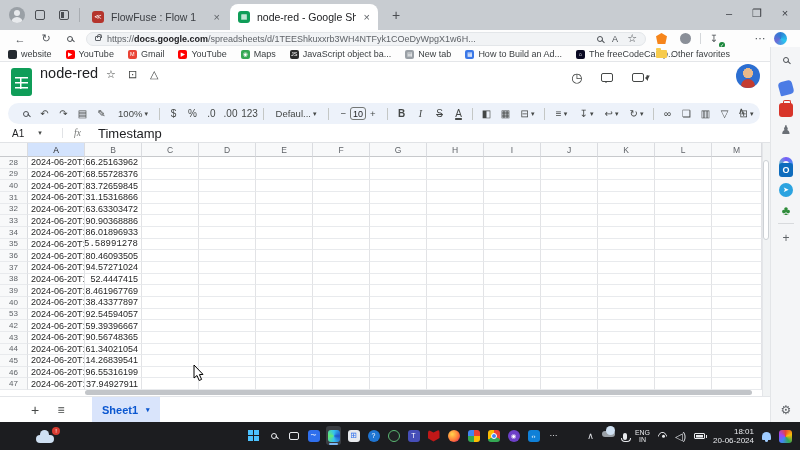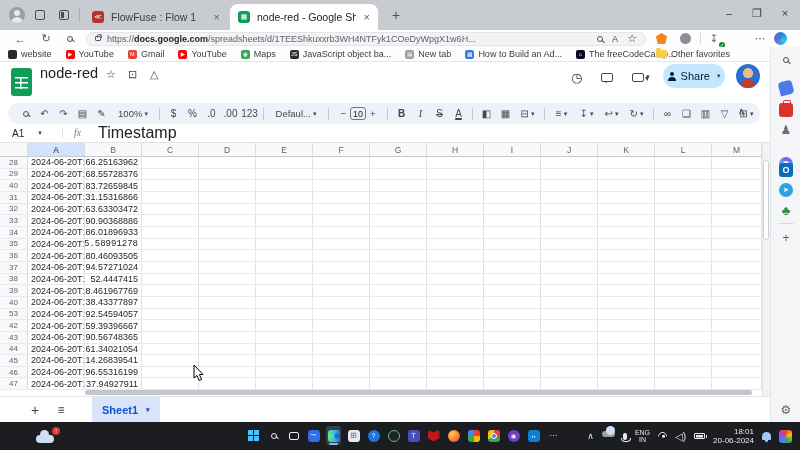--- a/index.html
+++ b/index.html
@@ -78,21 +78,21 @@
   .tbtxt { font-size:9.5px; color:#444746; }
   .caret { font-size:7px; color:#444746; margin-left:2px; }
   #fontsize-box { width:16px; height:13px; border:1px solid #747775; border-radius:3px; font-size:9px; color:#202124; display:flex; align-items:center; justify-content:center; margin:0 4px; }
   #tb-collapse { position:absolute; left:738px; top:106px; color:#444746; font-size:9px; }
 
   
   #fbar { left:0; top:124px; width:770px; height:19px; background:#fff; border-bottom:1px solid #e1e3e6; display:flex; align-items:center; }
   #namebox { width:62px; padding-left:12px; font-size:10px; color:#202124; display:flex; align-items:center; }
   #namebox .caret { margin-left:14px; }
   #fx { width:30px; text-align:center; font-size:9.5px; font-style:italic; font-family:"Liberation Serif",serif; color:#747775; border-left:1px solid #e1e3e6; }
-  #fcontent { font-size:16px; color:#202124; padding-left:6px; }
+  #fcontent { font-size:13px; color:#202124; padding-left:6px; }
 
   
   #grid { left:0; top:143px; width:762px; height:253px; background:#fff; }
   #colhdr { display:flex; height:14px; }
   .ch { border-right:1px solid #dadce0; border-bottom:1px solid #c7c9cc; background:#f8f9fa; font-size:8.5px; color:#5f6368; display:flex; align-items:center; justify-content:center; flex:0 0 auto; }
   .ch.sel { background:#d3e3fd; color:#1b1b1b; }
   #gridrows { position:absolute; top:14px; left:0; right:0; height:233px; display:flex; flex-direction:column; }
   .grow { display:flex; flex:1; }
   .rc { border-right:1px solid #dadce0; border-bottom:1px solid #e8eaed; background:#f8f9fa; font-size:8px; color:#5f6368; display:flex; align-items:center; justify-content:center; flex:0 0 auto; }
   .cell { border-right:1px solid #e2e3e6; border-bottom:1px solid #e8eaed; font-size:9px; color:#1f1f1f; display:flex; align-items:center; overflow:hidden; white-space:nowrap; flex:0 0 auto; }
@@ -276,25 +276,20 @@
   <div class="abs hdico" style="left:128px">⊡</div>
   <div class="abs hdico" style="left:150px">△</div>
   <div class="abs hdrbtn" style="left:566px">◷</div>
   <div class="abs hdrbtn" style="left:596px">
       <span class="bubble"></span>
     </div>
   <div class="abs hdrbtn" style="left:626px;width:30px">
       <span class="cam"></span>
       <span class="caret">▾</span>
     </div>
-  <div id="share-btn" class="abs">
-      <span class="personico"></span>
-      <span>Share</span>
-      <span class="caret">▾</span>
-    </div>
   <div id="user-avatar"></div>
 </div>
 
 <div id="toolbar" class="abs">
     <span class="tbi" style="width: 19px;">
       <span class="mag"></span>
     </span>
     <span class="tbi" style="width: 19px;">
       <span>↶</span>
     </span>

